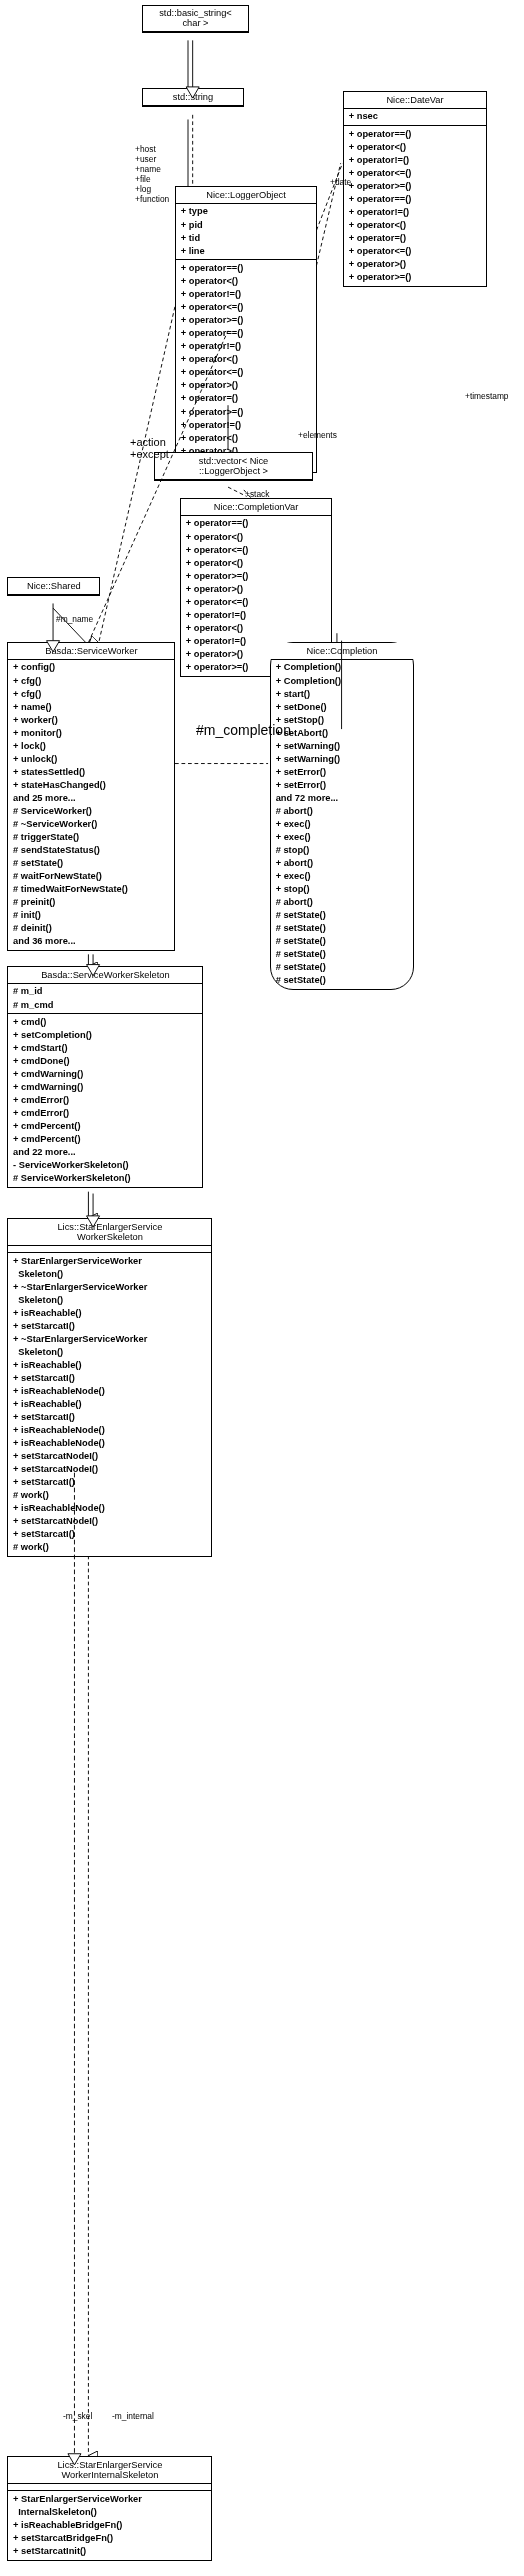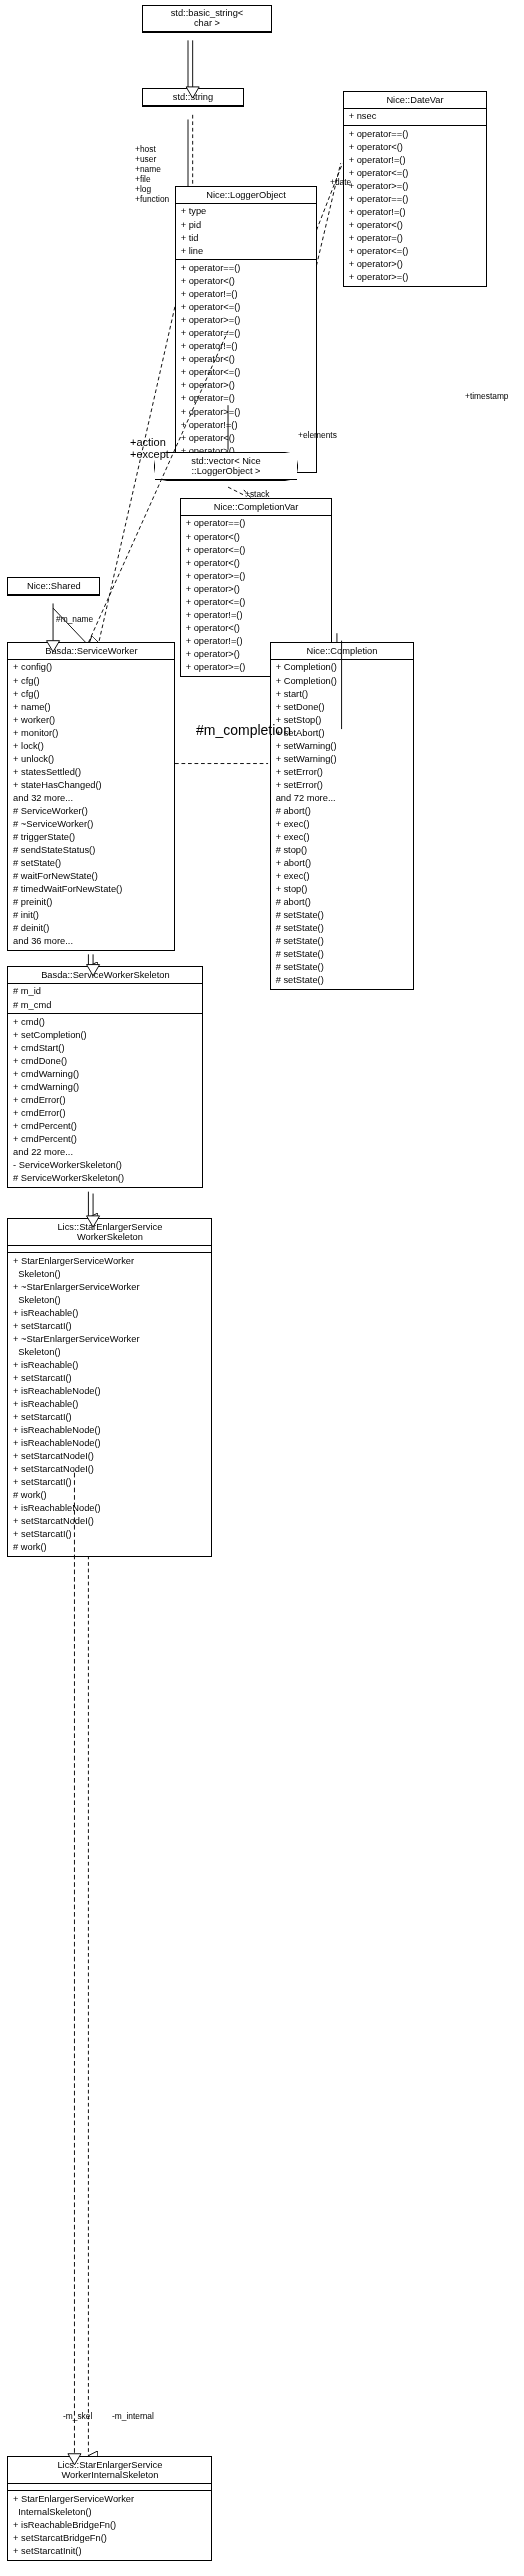--- a/index.html
+++ b/index.html
@@ -26,20 +26,21 @@
       background: #ffffff;
       border-bottom: 0.9px solid #000;
       padding: 2.8px 4.7px;
       font-weight: normal;
       text-align: center;
       font-size: 9.3px;
     }
     .uml-box .box-section {
       border-bottom: 0.9px solid #000;
       padding: 1.9px 4.7px;
+      font-weight: bold;
     }
     .uml-box .box-section:last-child {
       border-bottom: none;
     }
     .uml-box .box-section div {
       line-height: 1.4;
     }
     svg.arrows {
       position: absolute;
       top: 0;
@@ -91,21 +92,21 @@
     <line x1="95" y1="1280" x2="95" y2="1308" stroke="#000" stroke-width="1" marker-end="url(#arrow-hollow-down)"></line>
 
     <line x1="95" y1="1580" x2="95" y2="2638" stroke="#000" stroke-width="1" stroke-dasharray="4,3" marker-end="url(#arrow-hollow-down)"></line>
 
     <line x1="105" y1="695" x2="190" y2="320" stroke="#000" stroke-width="1" stroke-dasharray="4,3"></line>
 
     <line x1="362" y1="690" x2="362" y2="695" stroke="#000" stroke-width="1"></line>
 
   </svg>
 
-  <div class="uml-box" style="left:142px; top:4.7px; width:130px;">
+  <div class="uml-box" style="left:142px; top:4.7px; width:107px;">
     <div class="box-title">std::basic_string&lt;<br>char &gt;</div>
   </div>
 
   <div class="uml-box" style="left:142px; top:88px; width:102px;">
     <div class="box-title">std::string</div>
   </div>
 
   <div class="uml-box" style="left:343px; top:51px; width:144px;margin-top:40px;">
     <div class="box-title">Nice::DateVar</div>
     <div class="box-section">
@@ -156,21 +157,21 @@
   </div>
 
   <div style="position:absolute; left:135px; top:144px; font-size:8.4px; color:#000;">
     +host<br>+user<br>+name<br>+file<br>+log<br>+function
   </div>
 
   <div style="position:absolute; left:330px; top:177px; font-size:8.4px; color:#000;">+date</div>
 
   <div style="position:absolute; left:465px; top:391px; font-size:8.4px; color:#000;">+timestamp</div>
 
-  <div class="uml-box" style="left:154px; top:452px; width:144px;border-radius:13px;">
+  <div class="uml-box" style="left:154px; top:452px; width:159px;">
     <div class="box-title">std::vector&lt; Nice<br>::LoggerObject &gt;</div>
   </div>
 
   <div style="position:absolute; left:130px; top:436px; font-size:11px; color:#000;">+action<br>+except</div>
 
   <div style="position:absolute; left:298px; top:430px; font-size:8.4px; color:#000;">+elements</div>
 
   <div class="uml-box" style="left:180px; top:498px; width:152px;">
     <div class="box-title">Nice::CompletionVar</div>
     <div class="box-section">
@@ -188,21 +189,21 @@
       <div>+ operator&gt;=()</div>
     </div>
   </div>
 
   <div style="position:absolute; left:245px; top:489px; font-size:8.4px; color:#000;">+stack</div>
 
   <div class="uml-box" style="left:7.4px; top:577px; width:93px;">
     <div class="box-title">Nice::Shared</div>
   </div>
 
-  <div class="uml-box" style="left:270px; top:642px; width:144px;">
+  <div class="uml-box" style="left:270px; top:642px; width:144px;border-radius:23px;">
     <div class="box-title">Nice::Completion</div>
     <div class="box-section">
       <div>+ Completion()</div>
       <div>+ Completion()</div>
       <div>+ start()</div>
       <div>+ setDone()</div>
       <div>+ setStop()</div>
       <div>+ setAbort()</div>
       <div>+ setWarning()</div>
       <div>+ setWarning()</div>
@@ -232,21 +233,21 @@
       <div>+ config()</div>
       <div>+ cfg()</div>
       <div>+ cfg()</div>
       <div>+ name()</div>
       <div>+ worker()</div>
       <div>+ monitor()</div>
       <div>+ lock()</div>
       <div>+ unlock()</div>
       <div>+ statesSettled()</div>
       <div>+ stateHasChanged()</div>
-      <div>and 32 more...</div>
+      <div>and 25 more...</div>
       <div># ServiceWorker()</div>
       <div># ~ServiceWorker()</div>
       <div># triggerState()</div>
       <div># sendStateStatus()</div>
       <div># setState()</div>
       <div># waitForNewState()</div>
       <div># timedWaitForNewState()</div>
       <div># preinit()</div>
       <div># init()</div>
       <div># deinit()</div>

